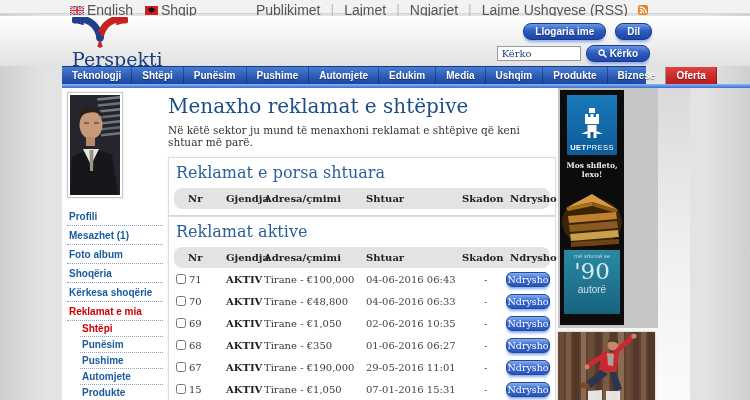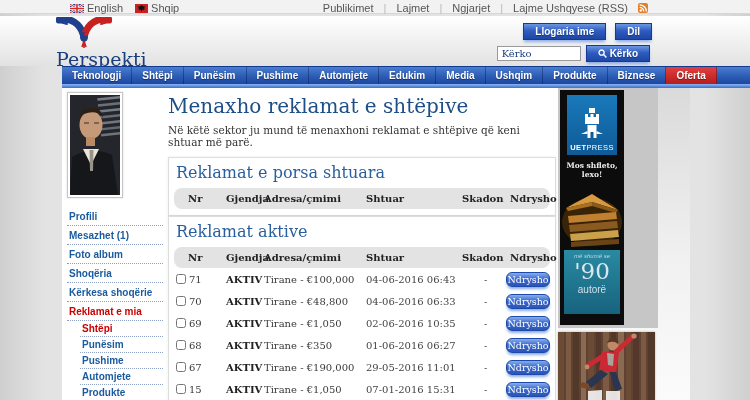--- a/index.html
+++ b/index.html
@@ -3,37 +3,37 @@
 <meta charset="utf-8">
 <style>
   * { box-sizing: border-box; margin: 0; padding: 0; }
   html,body { width:750px; height:400px; overflow:hidden; }
   body {
     position:relative;
     font-family:"Liberation Sans", sans-serif;
     background:linear-gradient(90deg,#cfcfcf,#e3e3e3 6%,#e3e3e3 94%,#cfcfcf);
   }
   
-  .topbar{position:absolute;left:0;top:0;width:750px;height:14px;background:#f2f2f2;border-bottom:1px solid #d6d6d6;font-size:11px;color:#555;}
+  .topbar{position:absolute;left:0;top:0;width:750px;height:14px;background:#f2f2f2;border-bottom:1px solid #d6d6d6;font-size:14px;color:#555;}
   .langs{position:absolute;left:70px;top:2px;display:flex;gap:12px;align-items:center;}
   .lang{display:flex;align-items:center;gap:3px;cursor:pointer;}
   .toplinks{position:absolute;right:102px;top:2px;display:flex;gap:10px;align-items:center;}
   .toplink{cursor:pointer;color:#555;}
   .sep{color:#bbb;}
   
   .header{position:absolute;left:0;top:16px;width:750px;height:50px;background:linear-gradient(#ffffff,#e2e2e2);}
-  .logo{position:absolute;left:56px;top:1px;cursor:pointer;}
+  .logo{position:absolute;left:72px;top:1px;cursor:pointer;}
   .logo-text{font-family:"DejaVu Serif",serif;font-size:19px;color:#1a3f7d;line-height:16px;margin-top:-2px;}
   .account-btns{position:absolute;top:7px;right:98px;display:flex;gap:9px;}
-  .blue-btn{background:linear-gradient(#6c97e2,#2e5cc0 45%,#1e46a4);border:1px solid #17379a;border-radius:0;color:#fff;font-weight:bold;font-size:10px;padding:2px 11px;cursor:pointer;box-shadow:0 3px 3px -1px rgba(110,150,225,.75);text-shadow:0 1px 1px rgba(0,0,0,.35);}
+  .blue-btn{background:linear-gradient(#6c97e2,#2e5cc0 45%,#1e46a4);border:1px solid #17379a;border-radius:8px;color:#fff;font-weight:bold;font-size:10px;padding:2px 11px;cursor:pointer;box-shadow:0 3px 3px -1px rgba(110,150,225,.75);text-shadow:0 1px 1px rgba(0,0,0,.35);}
   .search-row{position:absolute;top:29px;right:100px;display:flex;gap:5px;align-items:center;}
   .search-input{width:84px;height:15px;border:1px solid #999;font-family:"DejaVu Serif",serif;font-size:10px;color:#1a3f7d;padding:1px 4px;}
   .search-btn{display:flex;align-items:center;gap:3px;}
   
-  .navbar{position:absolute;left:62px;top:66px;width:688px;height:18px;background:linear-gradient(#4a7ed2,#2c5cb4 55%,#1d47a0);border-top:1px solid #123a8c;display:flex;font-size:10px;font-weight:bold;color:#fff;}
+  .navbar{position:absolute;left:62px;top:66px;width:584px;height:18px;background:linear-gradient(#4a7ed2,#2c5cb4 55%,#1d47a0);border-top:1px solid #123a8c;display:flex;font-size:10px;font-weight:bold;color:#fff;}
   .nav-item{padding:0 10px;display:flex;align-items:center;border-right:1px solid rgba(0,10,60,.35);cursor:pointer;text-shadow:0 1px 1px rgba(0,0,0,.45);white-space:nowrap;}
   .nav-red{background:linear-gradient(#e04040,#b81c1c);}
   .nav-strip{position:absolute;left:62px;top:84px;width:688px;height:4px;background:linear-gradient(#8ab6f2,#3a6fd0);}
   
   .content{position:absolute;left:62px;top:88px;width:628px;height:312px;background:#fff;overflow:hidden;}
   .right-region{position:absolute;left:496px;top:0;width:132px;height:312px;background:linear-gradient(#dadada,#f1f1f1 55%,#fbfbfb);}
   .ad-gray{position:absolute;left:0;top:0;width:100px;height:240px;background:#c6c6c6;}
   
   .sidebar{position:absolute;left:5px;top:4px;width:99px;}
   .photo-frame{width:56px;height:106px;background:#fff;border:1px solid #c6c6c6;padding:2px;box-shadow:0 0 2px rgba(0,0,0,.15);}

